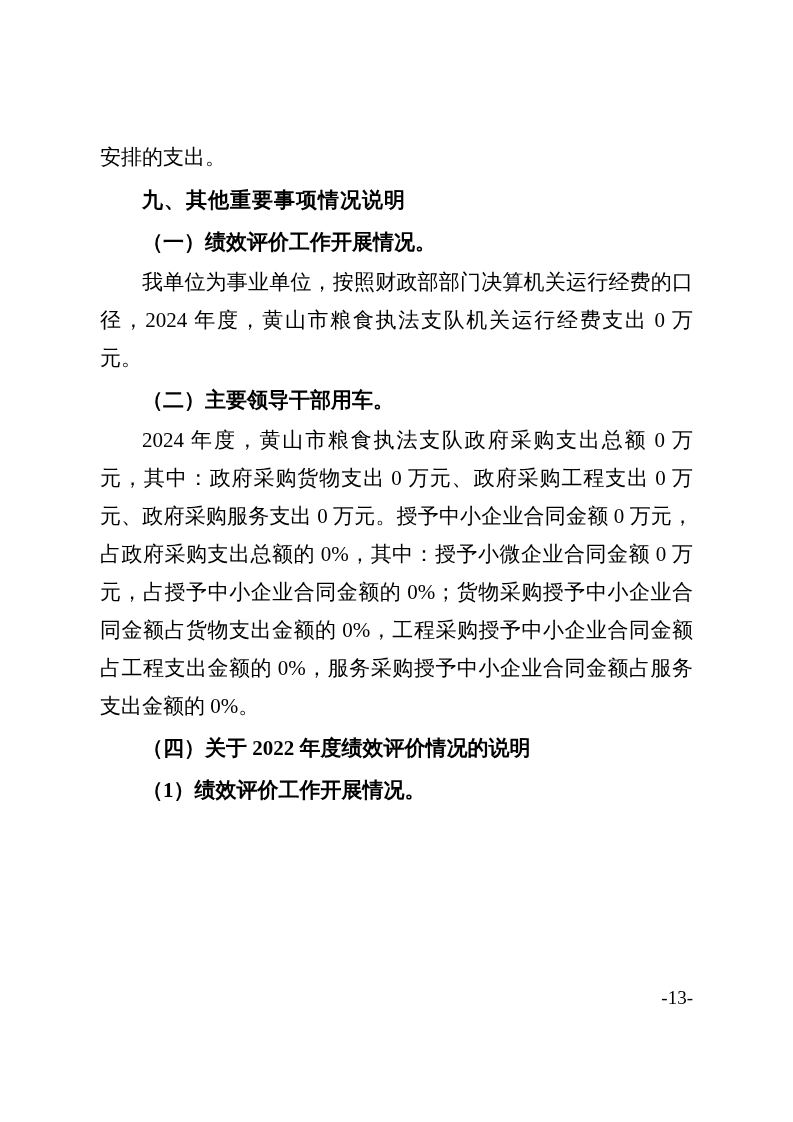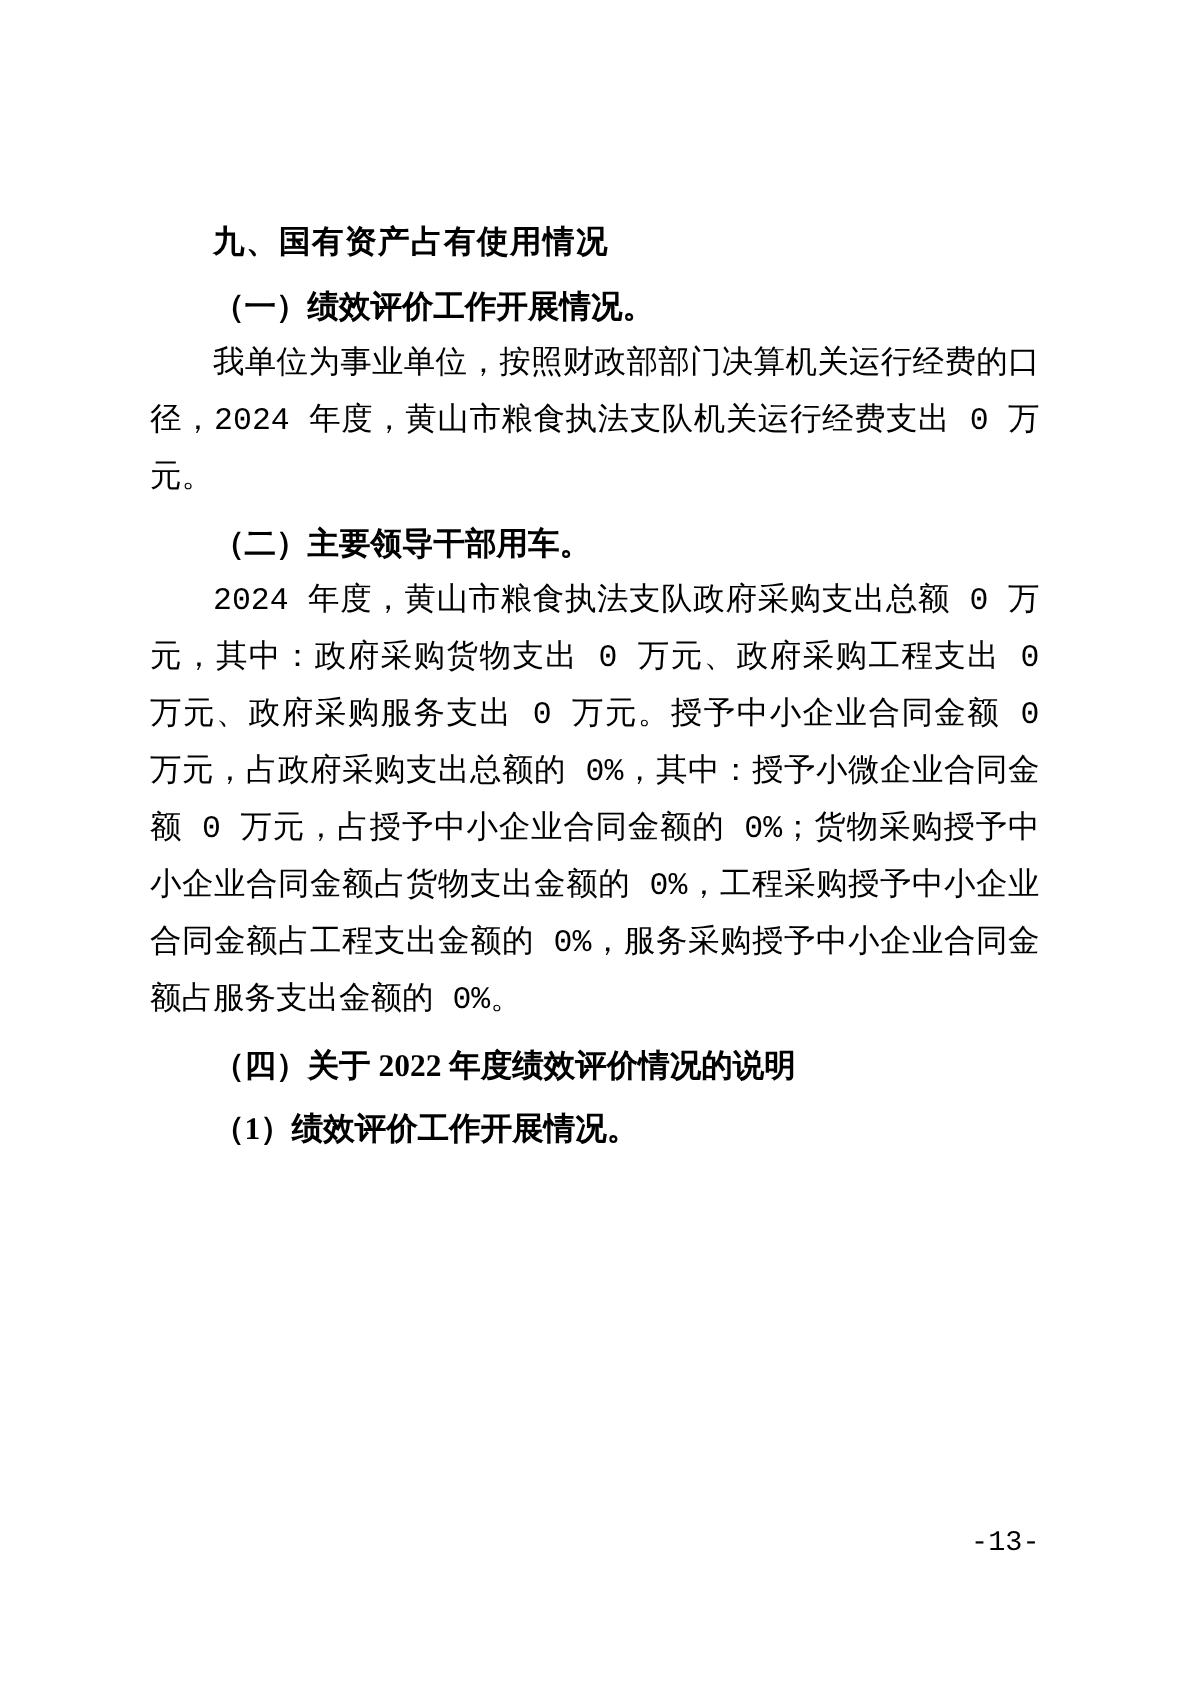--- a/index.html
+++ b/index.html
@@ -41,38 +41,38 @@
     letter-spacing: 1px;
   }
   .h2 {
     font-weight: bold;
     text-indent: 2em;
     margin-top: 4px !important;
     margin-bottom: 2px !important;
   }
   .body-p {
     text-indent: 2em;
-    font-family: Liberation Mono, monospace;
   }
   .pagenum {
     position: absolute;
-    top: 1016px;
+    top: 986px;
     right: 100px;
     font-size: 19px;
     line-height: 24px;
-    font-family: Liberation Mono, monospace;
+    font-family: Liberation Serif, serif;
   }
 </style>
 </head>
 <body>
 
 <div class="page">
   <div class="content">
+    <p class="cont">安排的支出。</p>
 
-    <p class="h1">九、国有资产占有使用情况</p>
+    <p class="h1">九、其他重要事项情况说明</p>
 
     <p class="h2">（一）绩效评价工作开展情况。</p>
     <p class="body-p">我单位为事业单位，按照财政部部门决算机关运行经费的口径，2024 年度，黄山市粮食执法支队机关运行经费支出 0 万元。</p>
 
     <p class="h2">（二）主要领导干部用车。</p>
     <p class="body-p">2024 年度，黄山市粮食执法支队政府采购支出总额 0 万元，其中：政府采购货物支出 0 万元、政府采购工程支出 0 万元、政府采购服务支出 0 万元。授予中小企业合同金额 0 万元，占政府采购支出总额的 0%，其中：授予小微企业合同金额 0 万元，占授予中小企业合同金额的 0%；货物采购授予中小企业合同金额占货物支出金额的 0%，工程采购授予中小企业合同金额占工程支出金额的 0%，服务采购授予中小企业合同金额占服务支出金额的 0%。</p>
 
 
     <p class="h2">（四）关于 2022 年度绩效评价情况的说明</p>
     <p class="h2">（1）绩效评价工作开展情况。</p>

